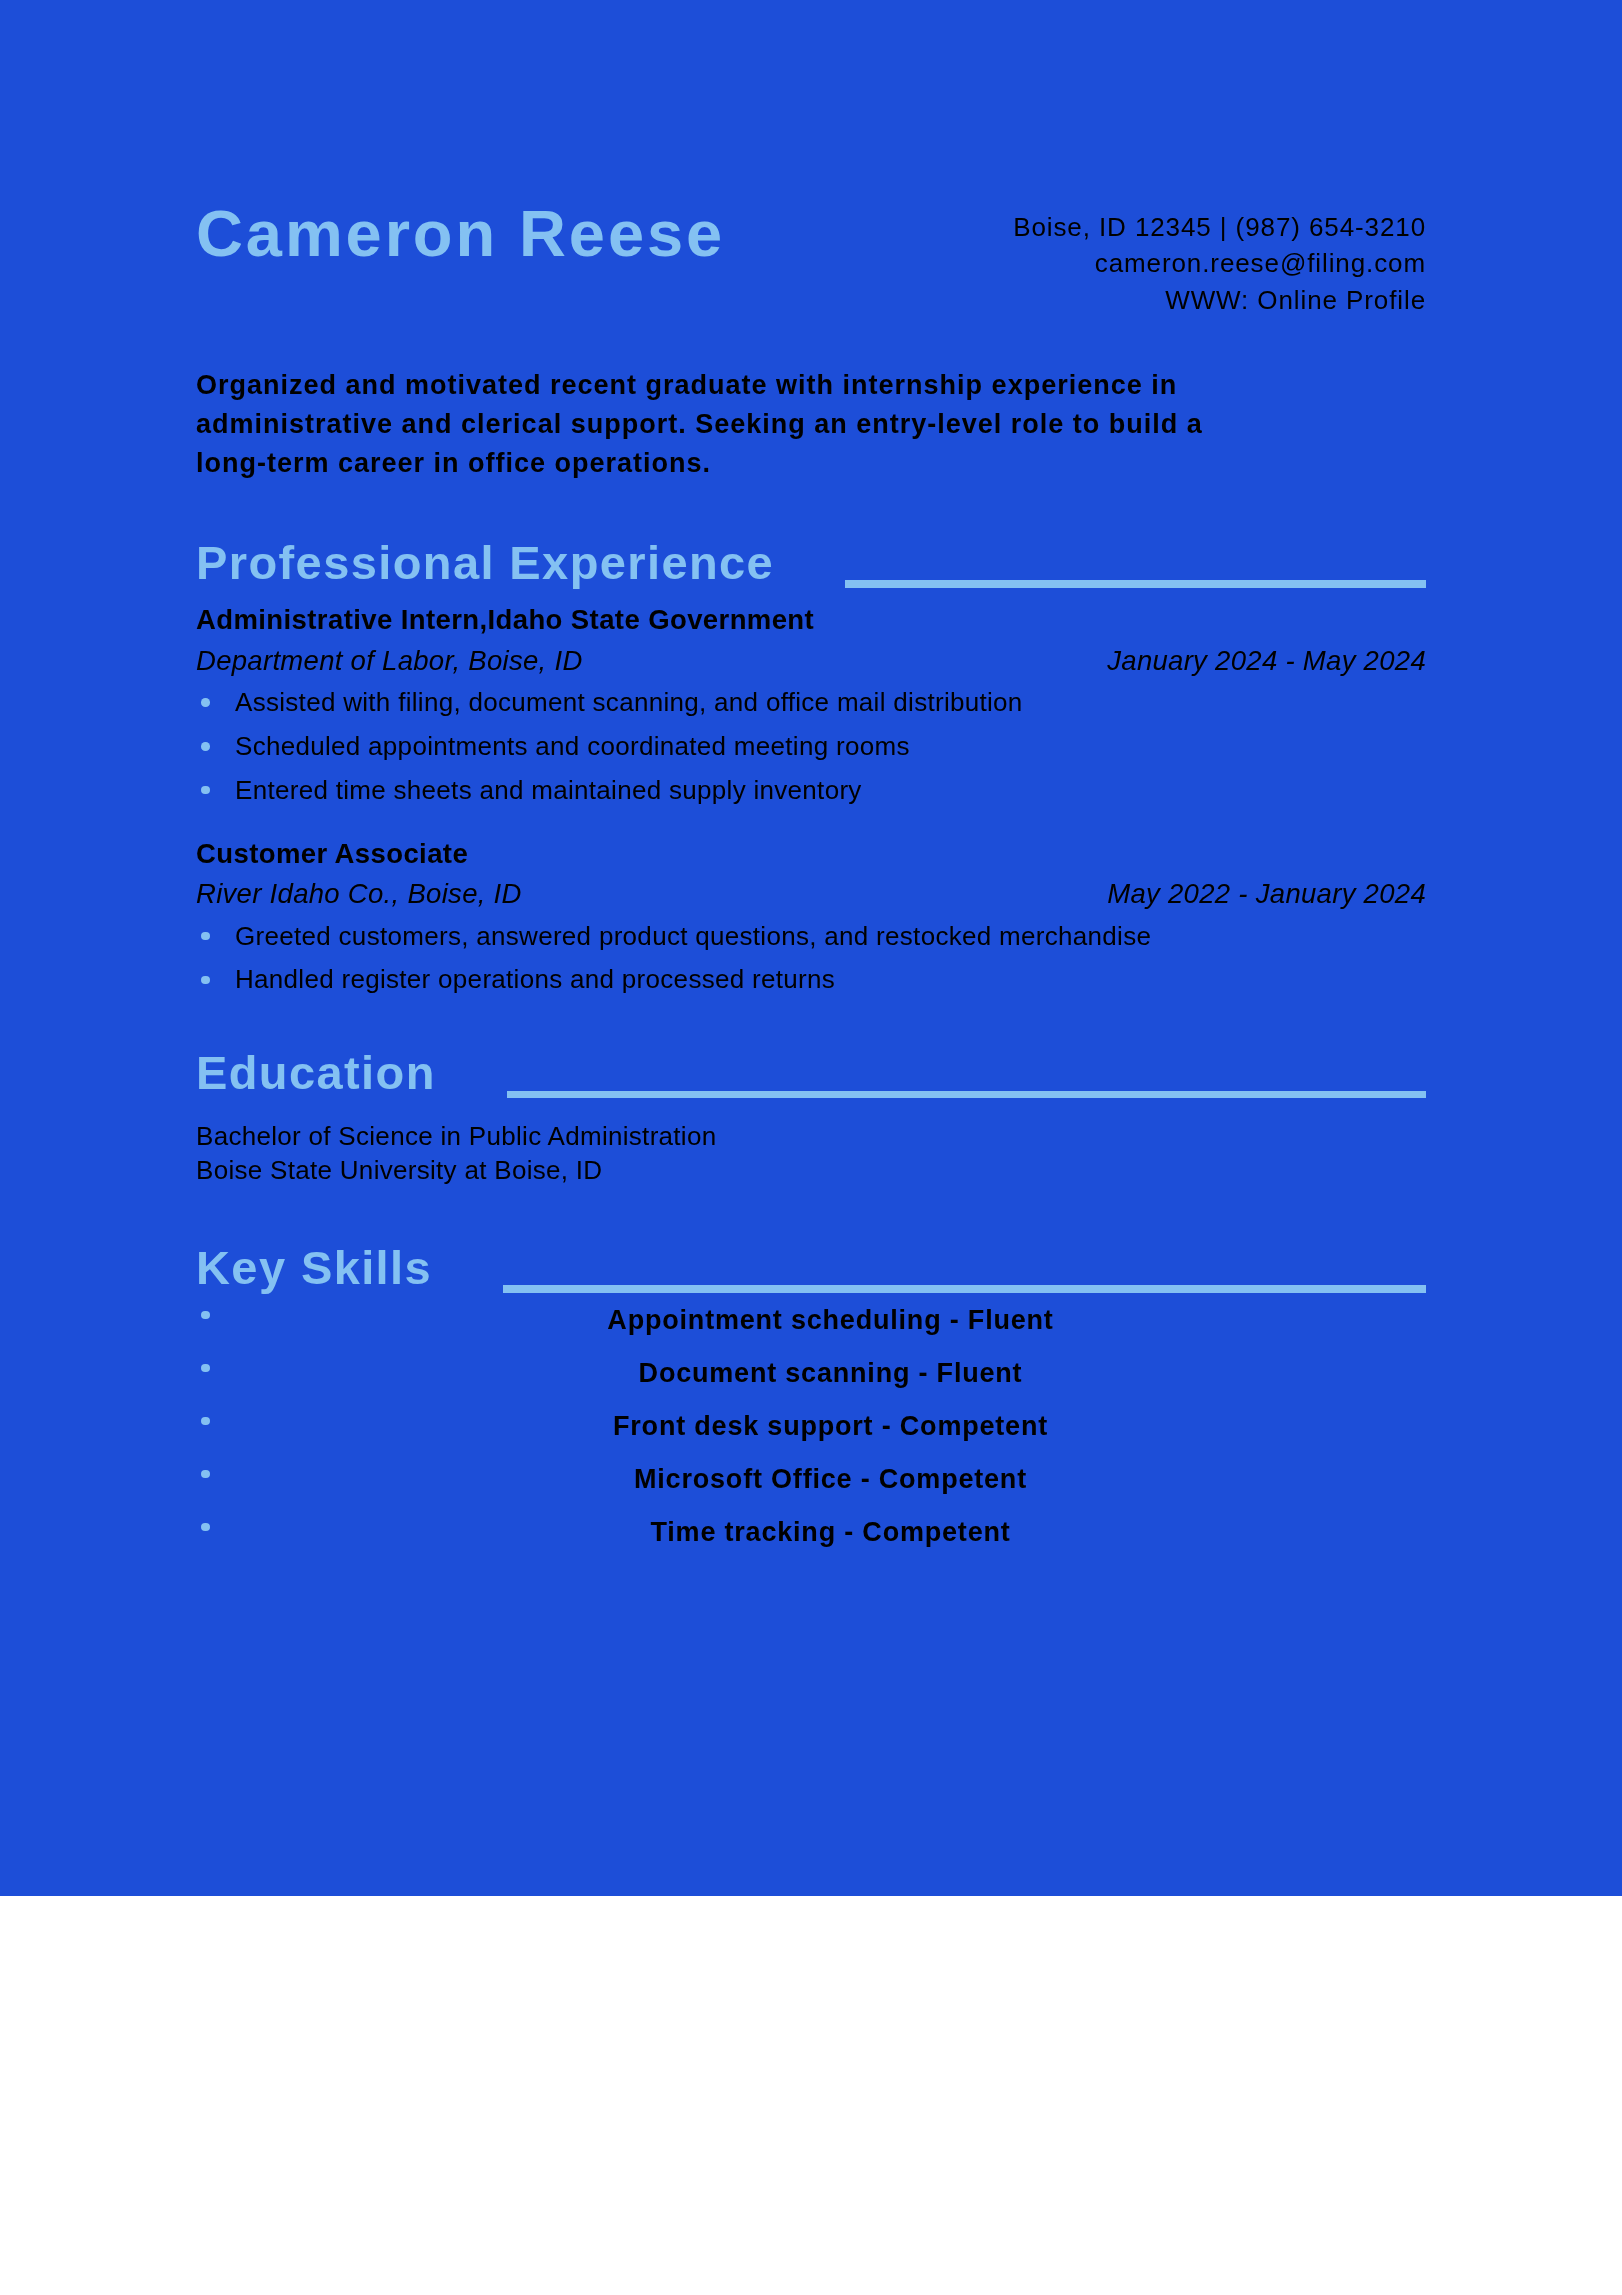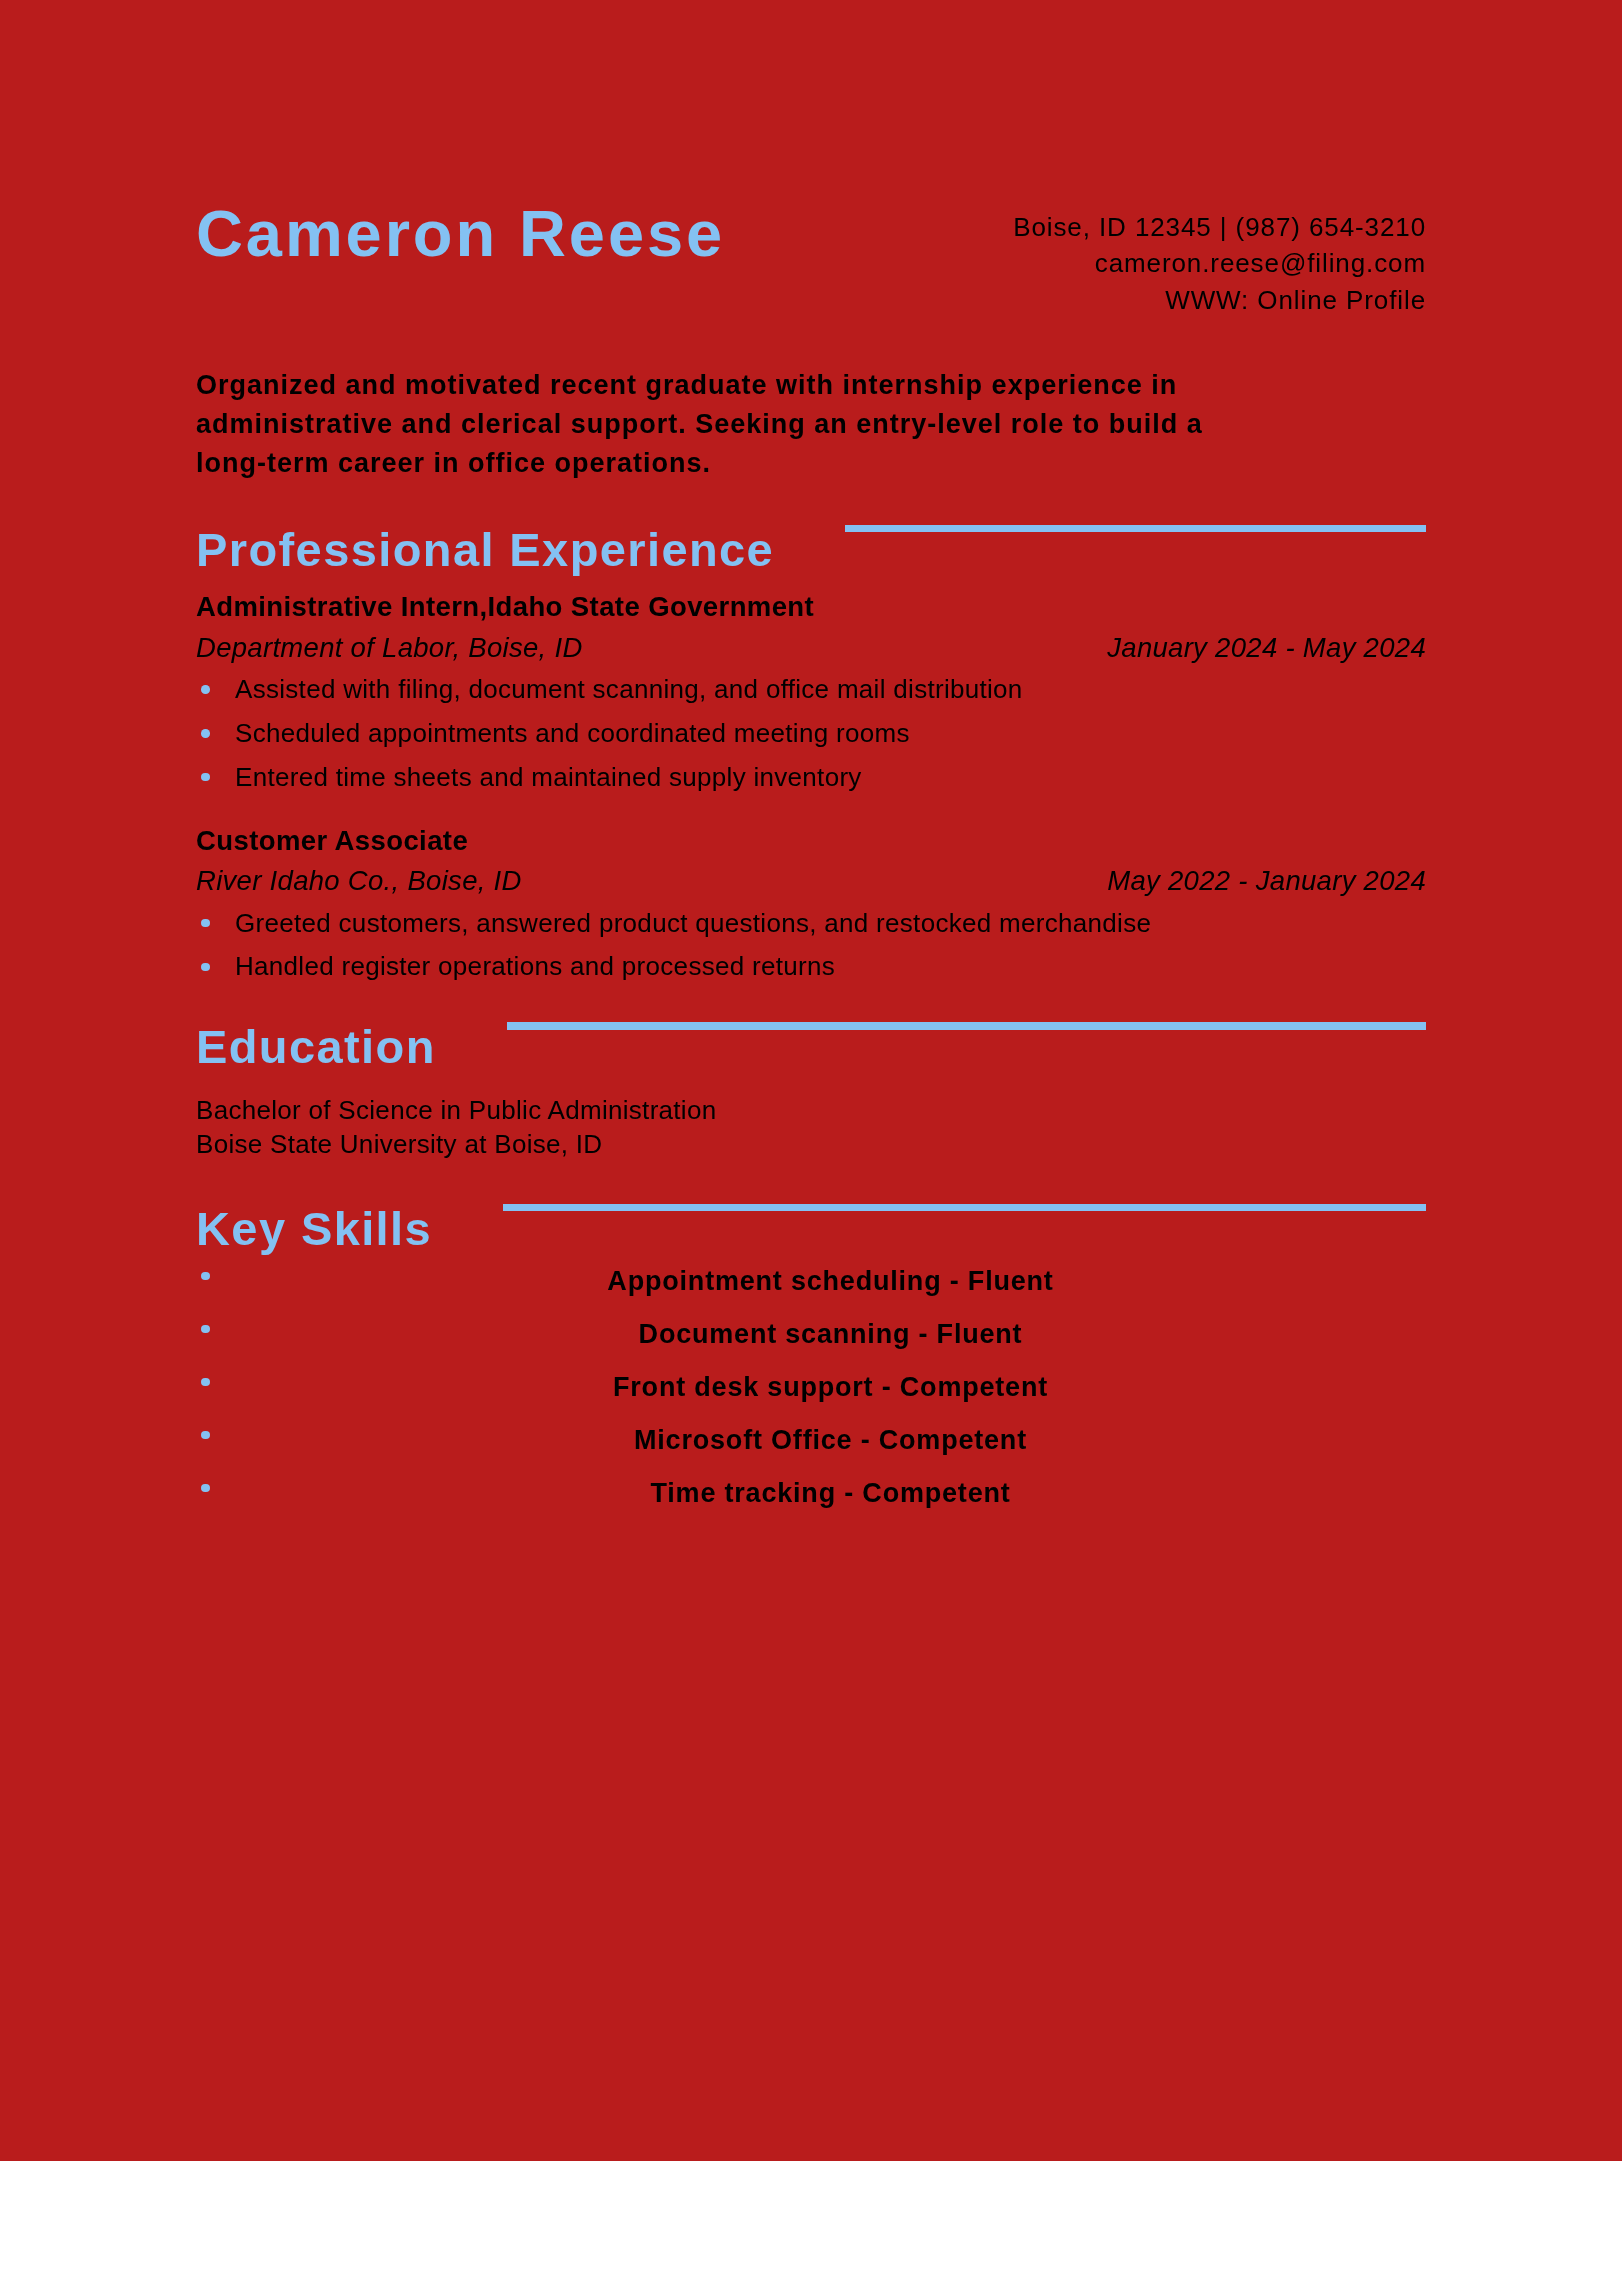--- a/index.html
+++ b/index.html
@@ -16,23 +16,23 @@
     color: #000000;
     position: relative;
     overflow: hidden;
   }
 
   .page {
     position: absolute;
     left: 0;
     top: 0;
     width: 1622px;
-    height: 2161px;
+    height: 1896px;
     padding: 194px 196px 0 196px;
-    background: #b91c1c;
+    background: #1d4ed8;
   }
 
   
   .header {
     display: flex;
     align-items: flex-start;
     justify-content: space-between;
     min-height: 124px;
   }
 
@@ -64,22 +64,22 @@
     font-weight: bold;
     line-height: 1.43;
     letter-spacing: 1px;
     max-width: 1073px;
     color: #000000;
   }
 
   
   .section-head {
     display: flex;
-    align-items: flex-start;
-    margin-top: 43px;
+    align-items: flex-end;
+    margin-top: 56px;
     margin-bottom: 14.4px;
     gap: 40px;
   }
   .section-head .title {
     font-size: 47px;
     font-weight: bold;
     letter-spacing: 1.4px;
     color: #84c1f2;
     line-height: 1.05;
     white-space: nowrap;

